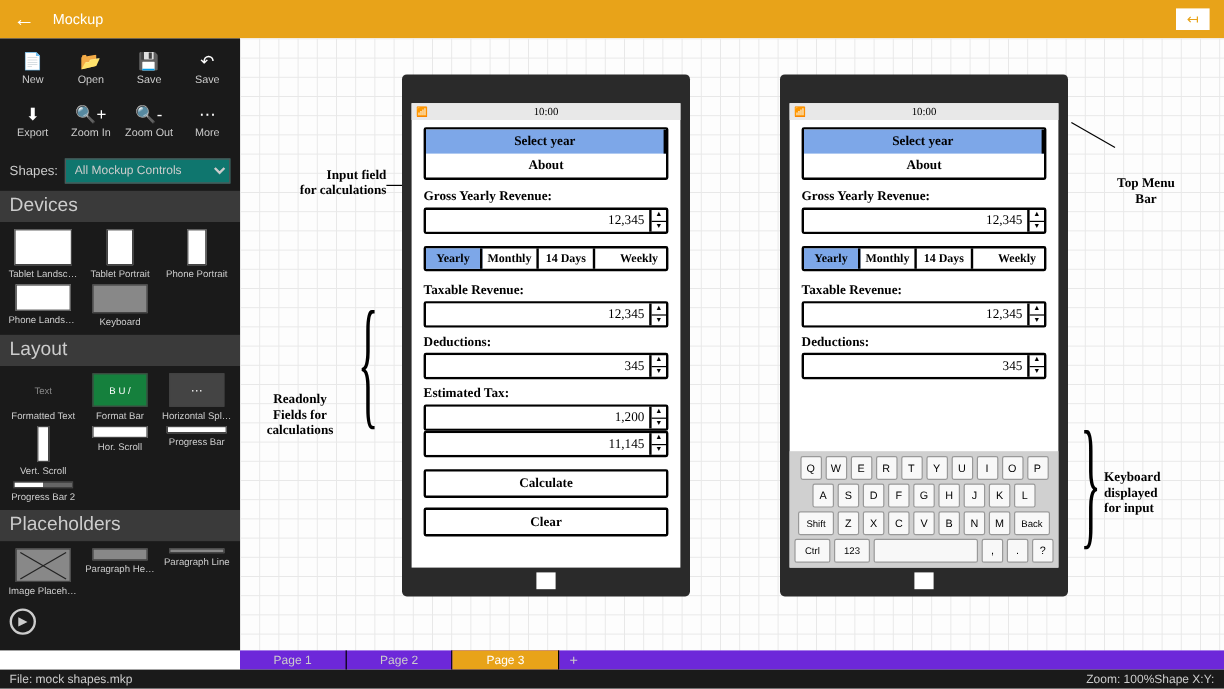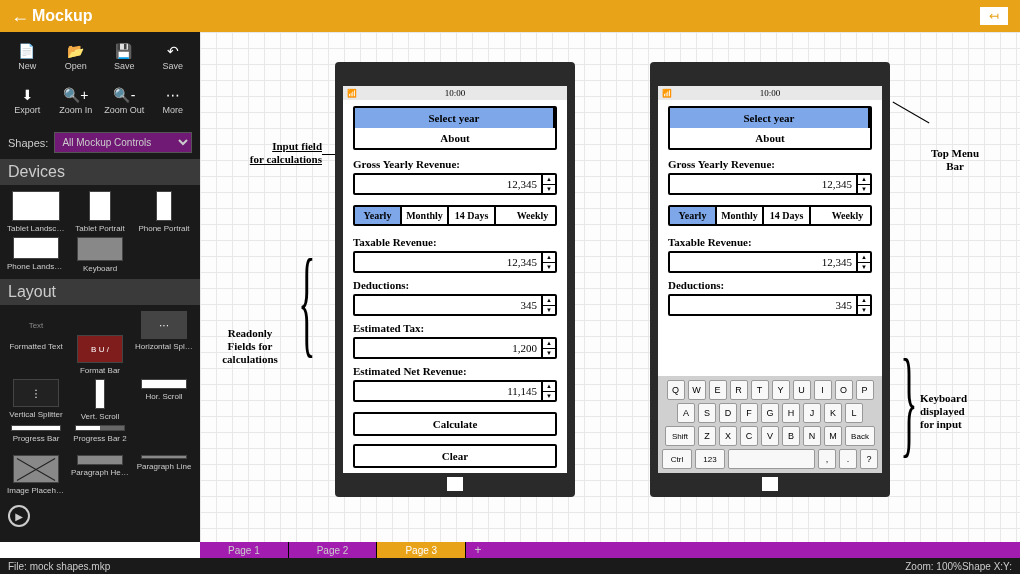--- a/index.html
+++ b/index.html
@@ -1,63 +1,63 @@
 <!DOCTYPE html>
 <html><head>
 <meta charset="utf-8">
 <style>
 * { box-sizing: border-box; margin: 0; padding: 0; }
 body { font-family: Arial, sans-serif; width: 1020px; height: 574px; overflow: hidden; background: #fff; position: relative; }
 
 
 .header { height: 32px; background: #E8A319; display: flex; align-items: center; padding: 0 8px; color: #fff; }
 .header .back { width: 24px; height: 24px; display: flex; align-items: center; justify-content: center; font-size: 18px; }
-.header .title { font-size: 16px; margin-left: 0; flex: 1; font-weight: bold; }
+.header .title { font-size: 12px; margin-left: 12px; flex: 1; }
 .header .exit { width: 28px; height: 18px; background: #fff; color: #E8A319; display: flex; align-items: center; justify-content: center; font-size: 12px; margin-right: 4px; }
 
 
 .sidebar { position: absolute; left: 0; top: 32px; width: 200px; bottom: 32px; background: #1a1a1a; color: #ccc; overflow-y: auto; font-size: 10px; }
 .toolbar { display: grid; grid-template-columns: repeat(4, 1fr); gap: 2px; padding: 4px; }
 .tool-btn { display: flex; flex-direction: column; align-items: center; justify-content: center; height: 42px; cursor: pointer; }
 .tool-btn .ico { font-size: 14px; margin-bottom: 2px; color: #fff; }
 .tool-btn .lbl { font-size: 9px; }
 .shapes-row { display: flex; align-items: center; padding: 6px 8px; gap: 6px; }
 .shapes-row label { font-size: 11px; }
-.shapes-row select { flex: 1; background: #701a75; color: #ccc; border: 1px solid #555; font-size: 10px; padding: 3px; }
+.shapes-row select { flex: 1; background: #0f766e; color: #ccc; border: 1px solid #555; font-size: 10px; padding: 3px; }
 .section-hdr { background: #3a3a3a; padding: 4px 8px; font-size: 16px; }
 .shape-grid { display: grid; grid-template-columns: repeat(3, 1fr); gap: 4px; padding: 6px; }
 .shape-item { display: flex; flex-direction: column; align-items: center; gap: 3px; cursor: pointer; }
 .shape-item .preview { width: 46px; height: 28px; background: #222; border: 1px solid #444; display: flex; align-items: center; justify-content: center; position: relative; }
 .shape-item .lbl { font-size: 8px; text-align: center; white-space: nowrap; overflow: hidden; width: 58px; text-overflow: ellipsis; }
 .preview.white { background: #fff; }
 .preview.tablet-l { width: 48px; height: 30px; }
 .preview.tablet-p { width: 22px; height: 30px; }
 .preview.phone-p { width: 16px; height: 30px; }
 .preview.phone-l { width: 46px; height: 22px; }
 .preview.keyboard { background: #888; width: 46px; height: 24px; }
-.preview.fmtbar { background: #7f1d1d; font-size: 8px; color: #fff; margin-top: 24px; }
+.preview.fmtbar { background: #15803d; font-size: 8px; color: #fff; }
 .preview.hsplit { background: #444; }
 .preview.hsplit::after { content: "···"; color: #fff; }
 .preview.vsplit::after { content: "⋮"; color: #fff; }
 .preview.vscroll { width: 10px; height: 30px; }
 .preview.hscroll { width: 46px; height: 10px; }
 .preview.pbar { width: 50px; height: 6px; background: #fff; }
 .preview.pbar2 { width: 50px; height: 6px; background: linear-gradient(90deg, #fff 50%, #666 50%); }
 .preview.imgph { background: #888; }
 .preview.imgph::before, .preview.imgph::after { content: ""; position: absolute; width: 100%; height: 1px; background: #222; top: 50%; }
 .preview.imgph::before { transform: rotate(30deg); }
 .preview.imgph::after { transform: rotate(-30deg); }
 .preview.parah { background: #888; height: 10px; width: 46px; }
 .preview.paral { background: #888; height: 4px; width: 46px; }
 .preview.txt { background: transparent; border: none; color: #888; font-size: 8px; }
 .play-btn { margin: 4px 8px; width: 22px; height: 22px; border: 2px solid #ccc; border-radius: 50%; display: flex; align-items: center; justify-content: center; }
 
 
 .canvas { position: absolute; left: 200px; right: 0; top: 32px; bottom: 32px; background-image: linear-gradient(#e8e8e8 1px, transparent 1px), linear-gradient(90deg, #e8e8e8 1px, transparent 1px); background-size: 16px 16px; background-color: #fdfdfd; overflow: hidden; }
-.pages { position: absolute; left: 200px; right: 0; bottom: 16px; height: 16px; display: flex; background: #a21caf; margin-top: 48px; }
+.pages { position: absolute; left: 200px; right: 0; bottom: 16px; height: 16px; display: flex; background: #6d28d9; margin-top: 48px; }
 .page-tab { padding: 0 28px; height: 16px; display: flex; align-items: center; font-size: 10px; color: #ccc; border-right: 1px solid #000; cursor: pointer; }
 .page-tab.active { background: #E8A319; color: #fff; }
 .page-add { width: 24px; display: flex; align-items: center; justify-content: center; font-size: 12px; color: #ccc; cursor: pointer; }
 .status2 { position: absolute; left: 0; right: 0; bottom: 0; height: 16px; background: #1a1a1a; color: #ccc; display: flex; align-items: center; font-size: 10px; padding: 0 8px; }
 .status2 .sp { flex: 1; }
 
 
 .phone { position: absolute; width: 240px; height: 435px; background: #2a2a2a; border-radius: 4px; padding: 24px 8px 24px 8px; }
 .phone .home-btn { position: absolute; bottom: 6px; left: 50%; transform: translateX(-50%); width: 16px; height: 14px; background: #fff; }
 .screen { background: #fff; width: 100%; height: 100%; position: relative; font-family: 'Comic Sans MS', cursive; font-size: 11px; }
@@ -175,61 +175,58 @@
       </div>
     <div class="shape-item">
         <div class="preview fmtbar">B U /</div>
         <div class="lbl">Format Bar</div>
       </div>
     <div class="shape-item">
         <div class="preview hsplit"></div>
         <div class="lbl">Horizontal Splitter</div>
       </div>
     <div class="shape-item">
-        <div class="preview vsplit"></div>
-        <div class="lbl">Vertical Splitter</div>
-      </div>
-    <div class="shape-item">
         <div class="preview white vscroll"></div>
         <div class="lbl">Vert. Scroll</div>
       </div>
     <div class="shape-item">
         <div class="preview white hscroll"></div>
         <div class="lbl">Hor. Scroll</div>
       </div>
     <div class="shape-item">
         <div class="preview pbar"></div>
         <div class="lbl">Progress Bar</div>
       </div>
     <div class="shape-item">
         <div class="preview pbar2"></div>
         <div class="lbl">Progress Bar 2</div>
       </div>
   </div>
 
+  <div class="section-hdr">Placeholders</div>
   <div class="shape-grid">
     <div class="shape-item">
         <div class="preview imgph"></div>
         <div class="lbl">Image Placeholder</div>
       </div>
     <div class="shape-item">
         <div class="preview parah"></div>
         <div class="lbl">Paragraph Header</div>
       </div>
     <div class="shape-item">
         <div class="preview paral"></div>
         <div class="lbl">Paragraph Line</div>
       </div>
   </div>
   <div class="play-btn">▶</div>
 </div>
 
 <div class="canvas">
 
-  <div class="annot" style="left:12px; top:108px; width:110px; text-align:right;text-decoration:underline;"><span style="white-space:pre-line;">Input field
+  <div class="annot" style="left:12px; top:108px; width:110px; text-align:right;"><span style="white-space:pre-line;">Input field
 for calculations</span></div>
   <div class="annot-line" style="left:122px; top:122px; width:30px;"></div>
 
   <div class="brace" style="left:78px; top:210px;">{</div>
   <div class="annot" style="left:10px; top:295px; width:80px; text-align:center;"><span style="white-space:pre-line;">Readonly
 Fields for
 calculations</span></div>
 
   <div class="phone" style="left:135px; top:30px;">
     <div class="screen">
@@ -273,21 +270,20 @@
             </div>
           </div>
         <div class="field-lbl">Estimated Tax:</div>
         <div class="numfield">
             <input value="1,200" style="">
             <div class="spin">
               <span>▲</span>
               <span>▼</span>
             </div>
           </div>
-        <div class="field-lbl">Estimated Net Revenue:</div>
         <div class="numfield">
             <input value="11,145" style="">
             <div class="spin">
               <span>▲</span>
               <span>▼</span>
             </div>
           </div>
         <div class="btnrow">
           <div class="btn">Calculate</div>
           <div class="btn">Clear</div>

